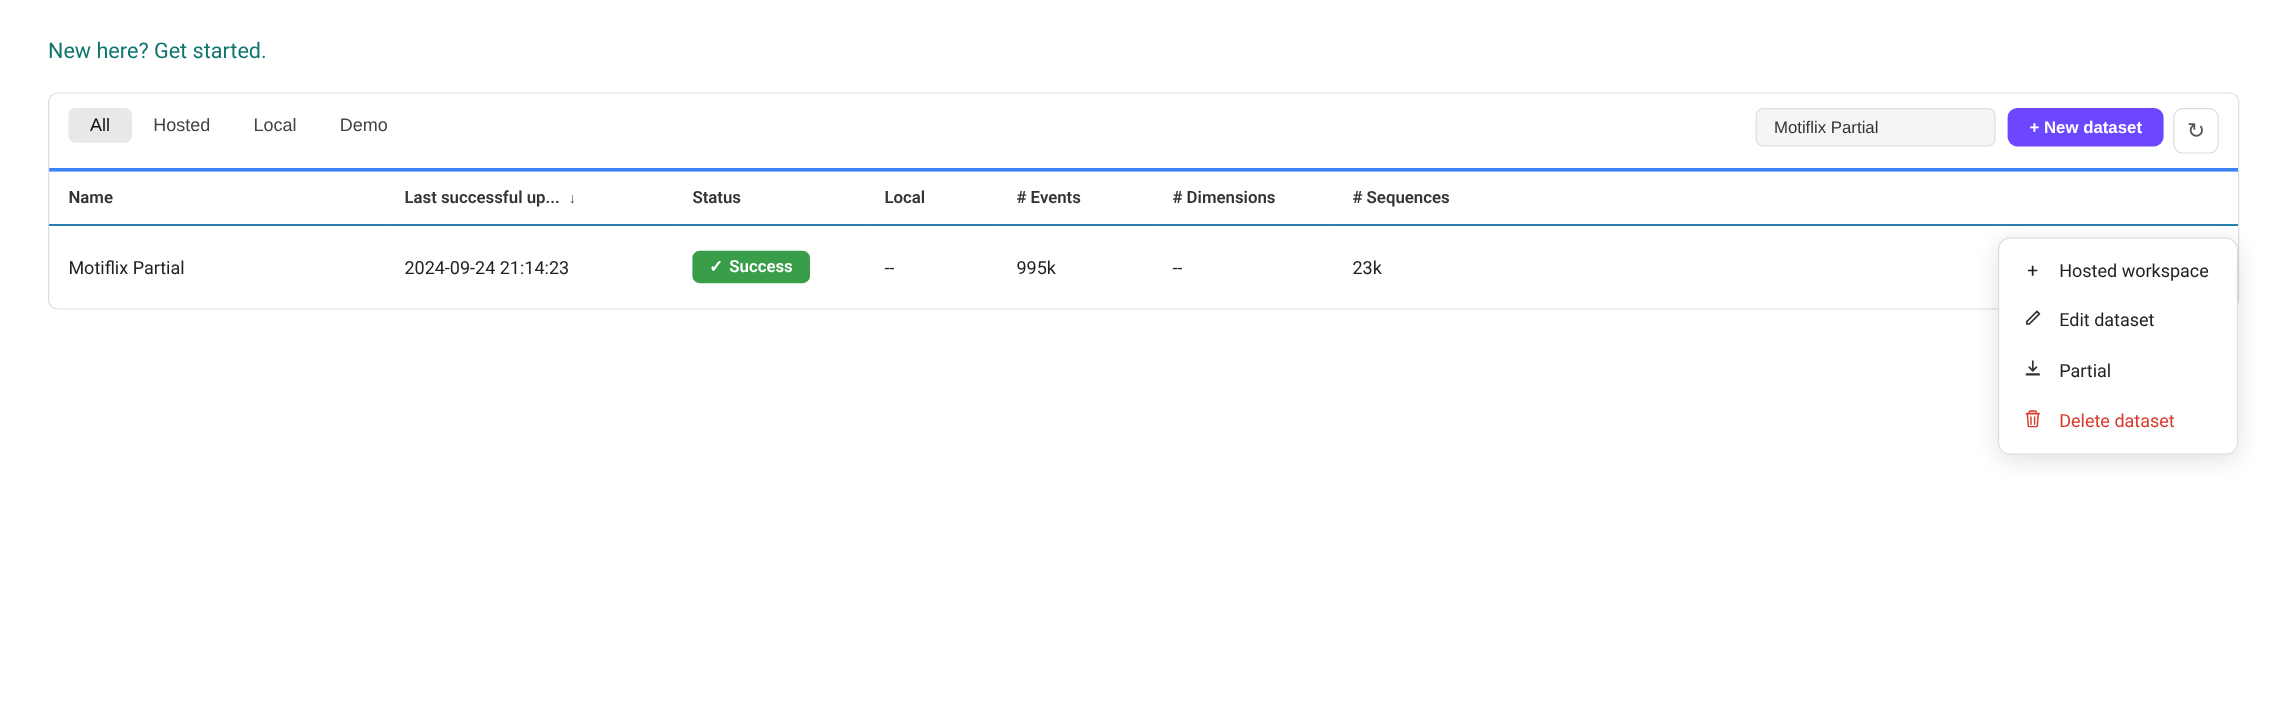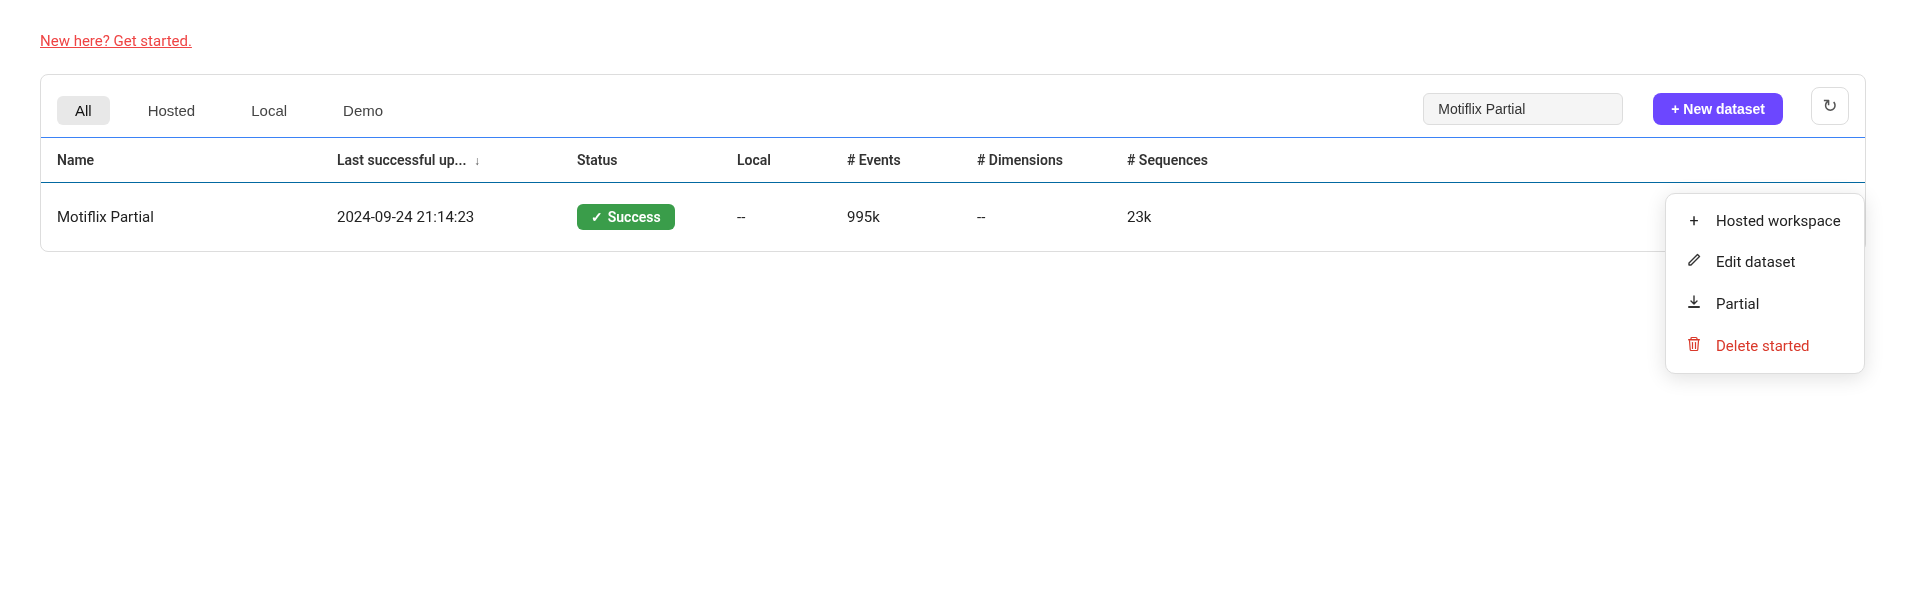--- a/index.html
+++ b/index.html
@@ -19,39 +19,38 @@
       margin-bottom: 24px;
     }
 
     .page-title {
       font-size: 32px;
       font-weight: 700;
       color: #111;
     }
 
     .get-started-link {
-      color: #ef4444;
-      font-size: 15px;
-      text-decoration: underline;
+      color: #0f766e;
+      font-size: 18px;
       cursor: pointer;
     }
 
     .panel {
       border: 1px solid #ddd;
       border-radius: 8px;
       overflow: visible;
       position: relative;
     }
 
     .panel-toolbar {
       display: flex;
-      align-items: flex-end;
+      align-items: flex-start;
       padding: 12px 16px;
-      border-bottom: 1px solid #3b82f6;
-      gap: 20px;
+      border-bottom: 3px solid #3b82f6;
+      gap: 0;
     }
 
     .tab-btn {
       padding: 6px 18px;
       border-radius: 6px;
       border: none;
       background: transparent;
       cursor: pointer;
       font-size: 15px;
       color: #444;
@@ -309,20 +308,20 @@
             <div class="dropdown-item danger">
               <span class="item-icon">
                 <svg width="16" height="16" viewBox="0 0 16 16" fill="none" xmlns="http://www.w3.org/2000/svg">
                   <rect x="2" y="3" width="12" height="1.4" rx="0.7" fill="#d9382a"></rect>
                   <path d="M5 3V2.5C5 1.9 5.4 1.5 6 1.5H10C10.6 1.5 11 1.9 11 2.5V3" stroke="#d9382a" stroke-width="1.2" fill="none"></path>
                   <path d="M3.5 4.5L4.2 13.5C4.2 14 4.6 14.5 5.1 14.5H10.9C11.4 14.5 11.8 14 11.8 13.5L12.5 4.5" stroke="#d9382a" stroke-width="1.2" fill="none" stroke-linecap="round"></path>
                   <line x1="6.5" y1="6.5" x2="6.5" y2="12.5" stroke="#d9382a" stroke-width="1.2" stroke-linecap="round"></line>
                   <line x1="9.5" y1="6.5" x2="9.5" y2="12.5" stroke="#d9382a" stroke-width="1.2" stroke-linecap="round"></line>
                 </svg>
               </span>
-              <span>Delete started</span>
+              <span>Delete dataset</span>
             </div>
           </div>
         </td>
       </tr>
     </tbody>
   </table>
 </div>
 
 </body></html>

